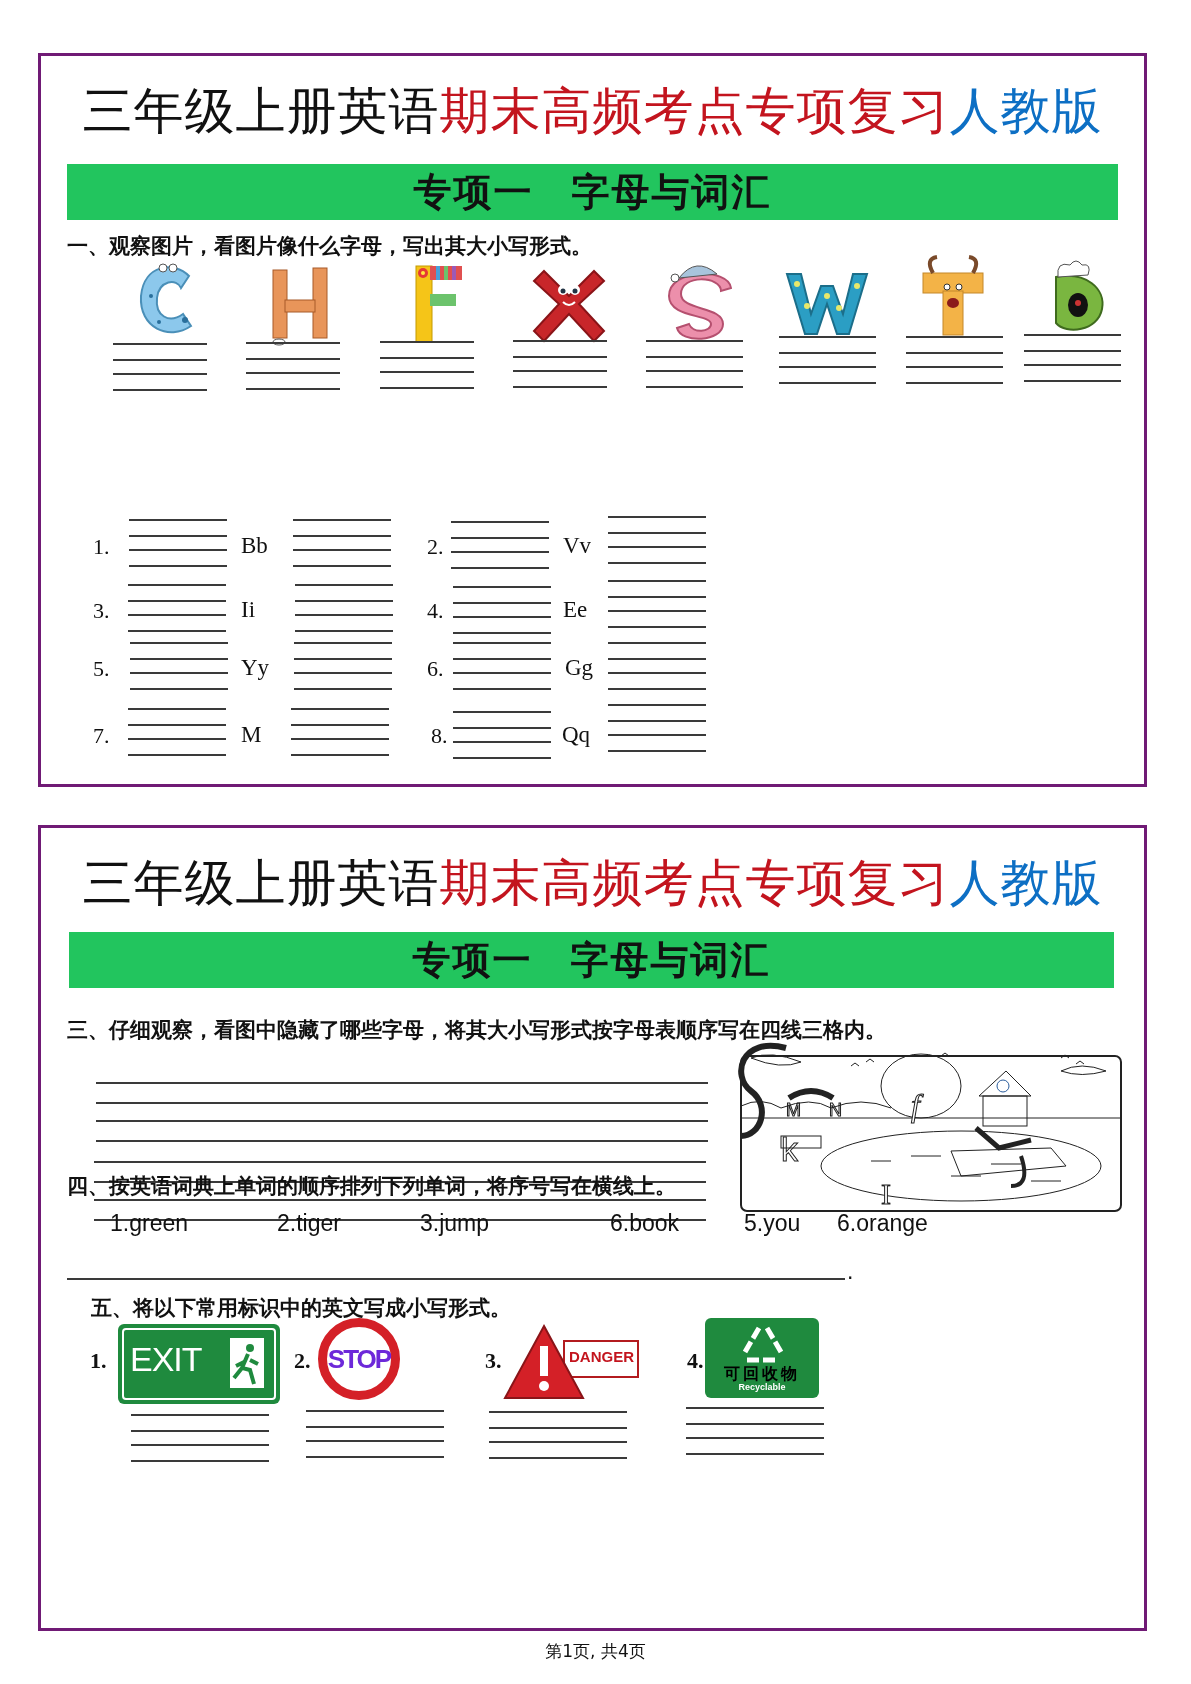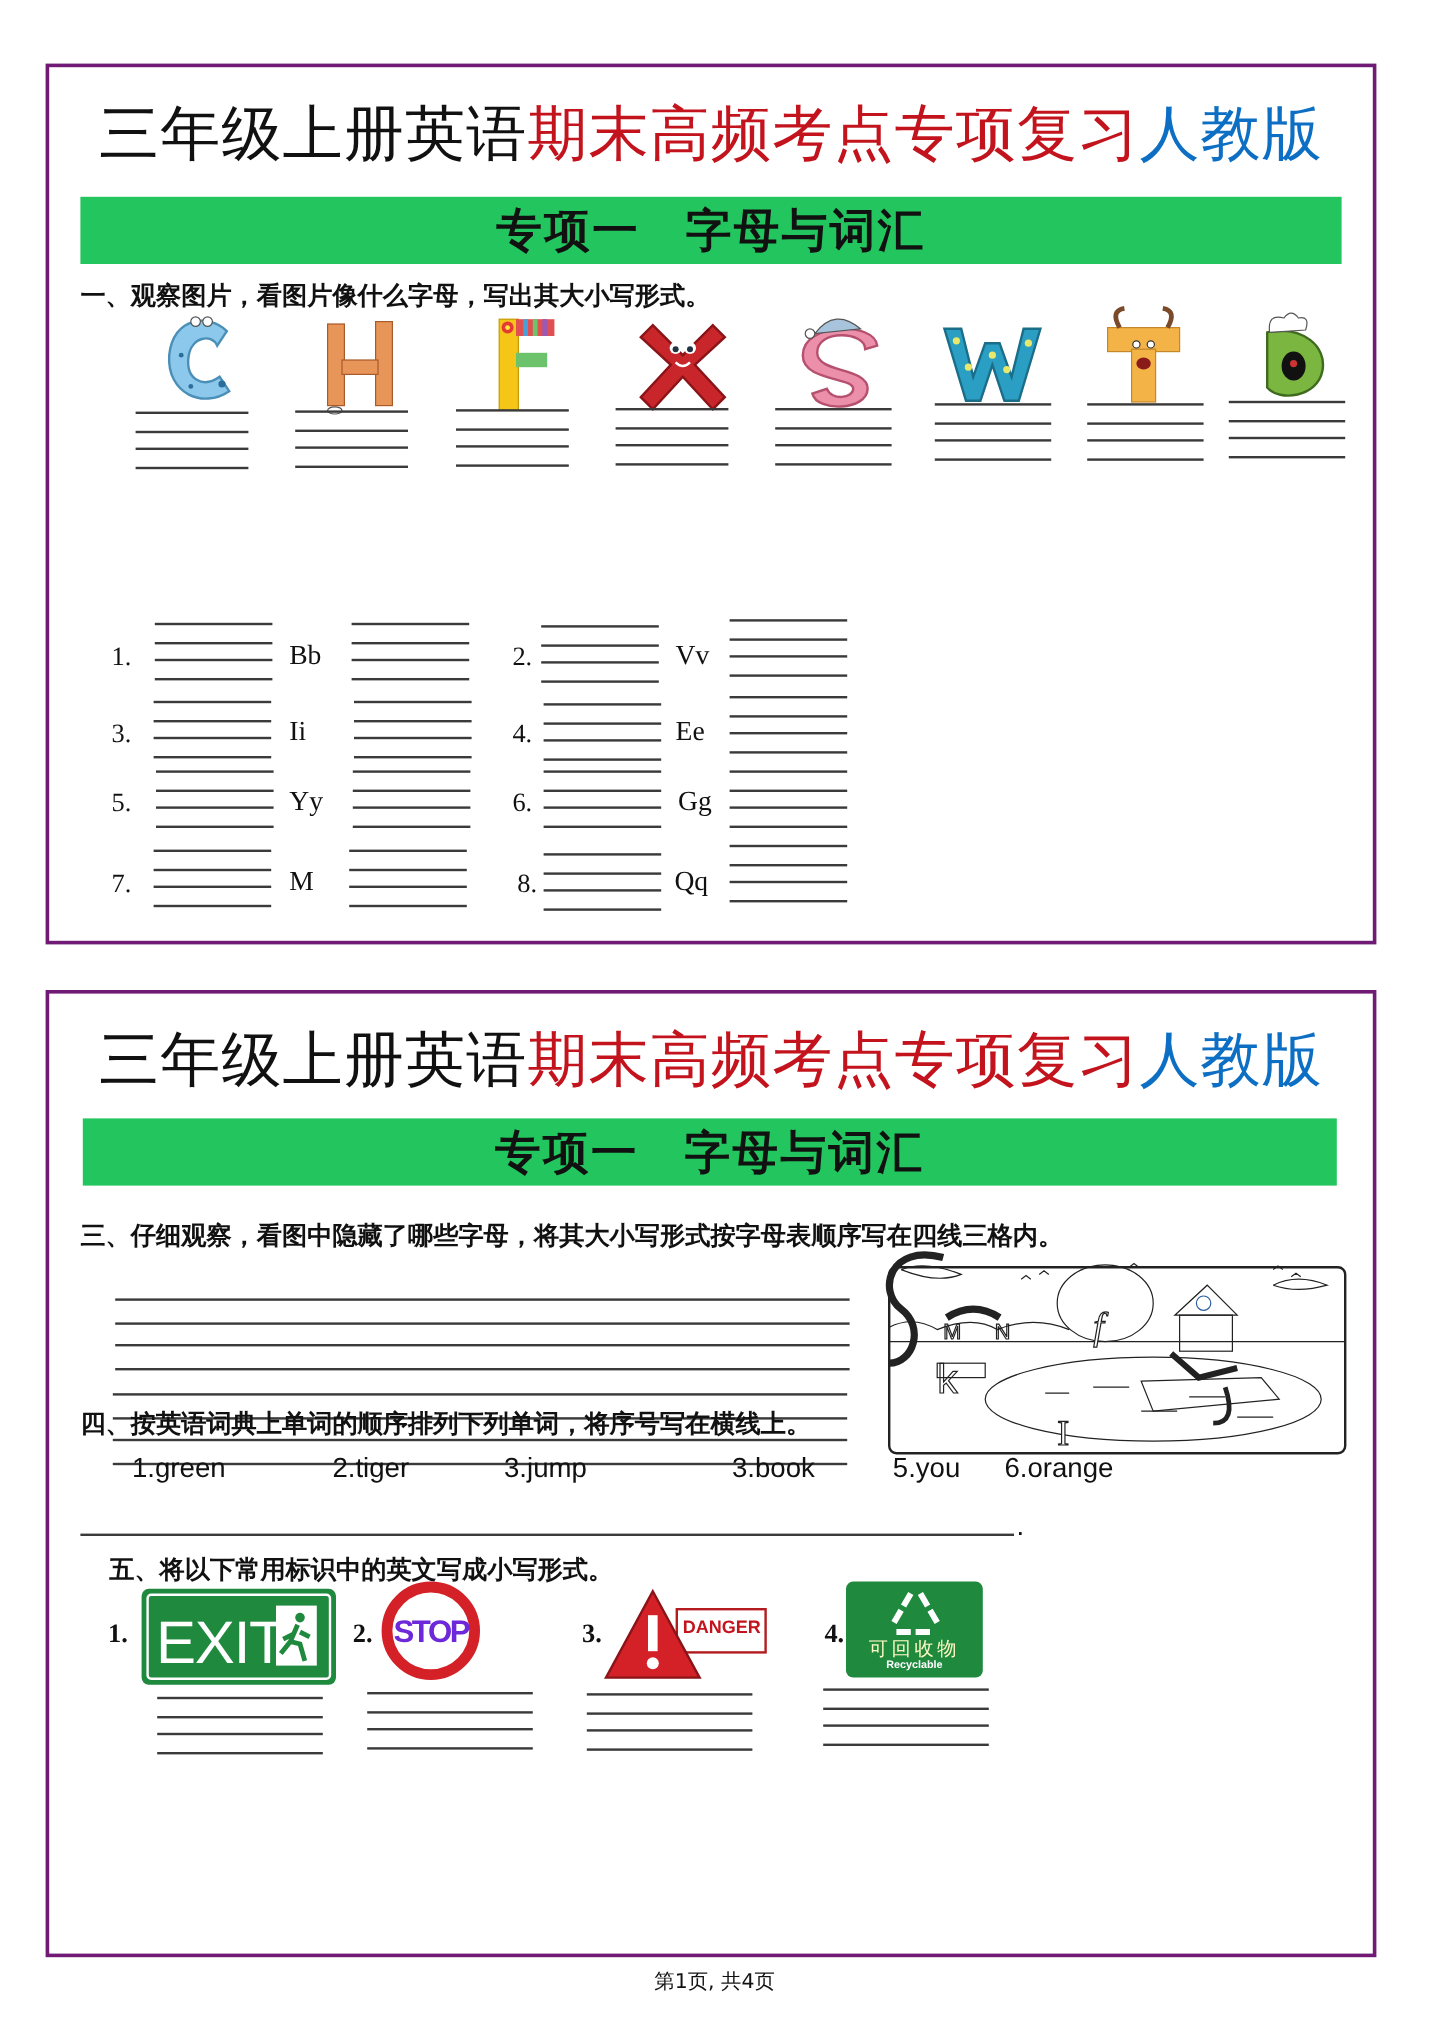--- a/index.html
+++ b/index.html
@@ -320,33 +320,33 @@
     <path d="M245 92 L268 112 L300 104" fill="none" stroke="#222" stroke-width="5"></path>
     <path d="M120 30 l4 -3 l4 3 M135 26 l4 -3 l4 3 M210 20 l4 -3 l4 3 M330 22 l4 -3 l4 3 M345 28 l4 -3 l4 3" stroke="#222" fill="none"></path>
     <path d="M330 35 Q350 25 375 35 Q350 42 330 35" fill="none" stroke="#222"></path>
   </svg>
 
   <div class="q" style="left:26px;top:344px;">四、按英语词典上单词的顺序排列下列单词，将序号写在横线上。</div>
 
   <div class="word" style="left:69px;top:382px;">1.green</div>
   <div class="word" style="left:236px;top:382px;">2.tiger</div>
   <div class="word" style="left:379px;top:382px;">3.jump</div>
-  <div class="word" style="left:569px;top:382px;">3.book</div>
+  <div class="word" style="left:569px;top:382px;">6.book</div>
   <div class="word" style="left:703px;top:382px;">5.you</div>
   <div class="word" style="left:796px;top:382px;">6.orange</div>
 
   <div class="line" style="left:26px;top:450px;width:778px;"></div>
   <div class="word" style="left:806px;top:430px;">.</div>
 
   <div class="q" style="left:26px;top:466px;margin-left:24px;">五、将以下常用标识中的英文写成小写形式。</div>
 
   <div class="bignum" style="left:49px;top:520px;">1.</div>
   <div style="position:absolute;left:77px;top:496px;width:162px;height:80px;background:#1f8a3e;border-radius:6px;">
     <div style="position:absolute;inset:4px;border:2px solid #fff;border-radius:4px;"></div>
-    <span style="position:absolute;left:12px;top:16px;color:#fff;font-family:'Liberation Sans',sans-serif;font-size:50px;letter-spacing:-1px;">EXIT</span>
+    <span style="position:absolute;left:12px;top:16px;color:#fff;font-family:'Liberation Sans',sans-serif;font-size:34px;letter-spacing:-1px;">EXIT</span>
     <div style="position:absolute;right:16px;top:14px;width:34px;height:50px;background:#fff;"></div>
     <svg style="position:absolute;right:14px;top:16px;width:38px;height:48px;" viewBox="0 0 38 48">
         <circle cx="22" cy="8" r="4" fill="#1f8a3e"></circle>
         <path d="M20 14 L14 28 L22 30 L26 44 M16 22 L8 26 M22 20 L30 24 M14 28 L6 38" stroke="#1f8a3e" stroke-width="4" fill="none"></path>
       </svg>
   </div>
 
   <div class="bignum" style="left:253px;top:520px;">2.</div>
   <div style="position:absolute;left:277px;top:490px;width:82px;height:82px;border-radius:50%;border:9px solid #d42027;box-sizing:border-box;background:#fff;text-align:center;line-height:64px;">
     <span style="font-family:'Liberation Sans',sans-serif;font-weight:bold;font-size:26px;letter-spacing:-2px;color:#6d28d9;">STOP</span>
@@ -361,21 +361,21 @@
         <rect x="37" y="24" width="8" height="30" fill="#fff"></rect>
         <circle cx="41" cy="64" r="5" fill="#fff"></circle>
       </svg>
   </div>
 
   <div class="bignum" style="left:646px;top:520px;">4.</div>
   <div style="position:absolute;left:664px;top:490px;width:114px;height:80px;background:#1f8a3e;border-radius:6px;text-align:center;">
     <svg style="position:absolute;left:34px;top:6px;width:48px;height:40px;" viewBox="0 0 48 40">
         <path d="M20 4 L6 28 M28 4 L42 28 M8 36 L40 36" stroke="#fff" stroke-width="5" fill="none" stroke-dasharray="12 4"></path>
       </svg>
-    <div style="position:absolute;left:0;right:0;top:46px;color:#fef9c3;font-size:16px;font-weight:normal;letter-spacing:3px;">可回收物</div>
+    <div style="position:absolute;left:0;right:0;top:46px;color:#000000;font-size:16px;font-weight:bold;letter-spacing:3px;">可回收物</div>
     <div style="position:absolute;left:0;right:0;top:64px;color:#fff;font-family:'Liberation Sans',sans-serif;font-size:9px;font-weight:bold;">Recyclable</div>
   </div>
 
   <div class="lines4" style="left:90px;top:586px;width:138px;height:48px;">
       <i></i>
       <i></i>
       <i></i>
       <i></i>
     </div>
   <div class="lines4" style="left:265px;top:582px;width:138px;height:48px;">

